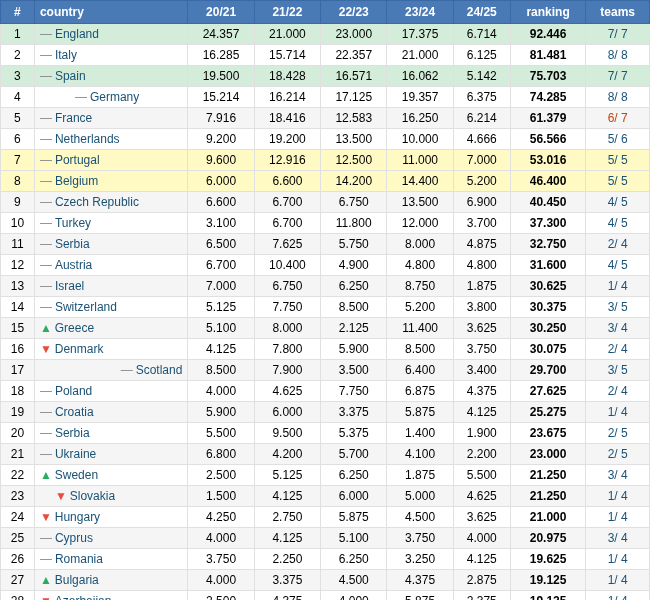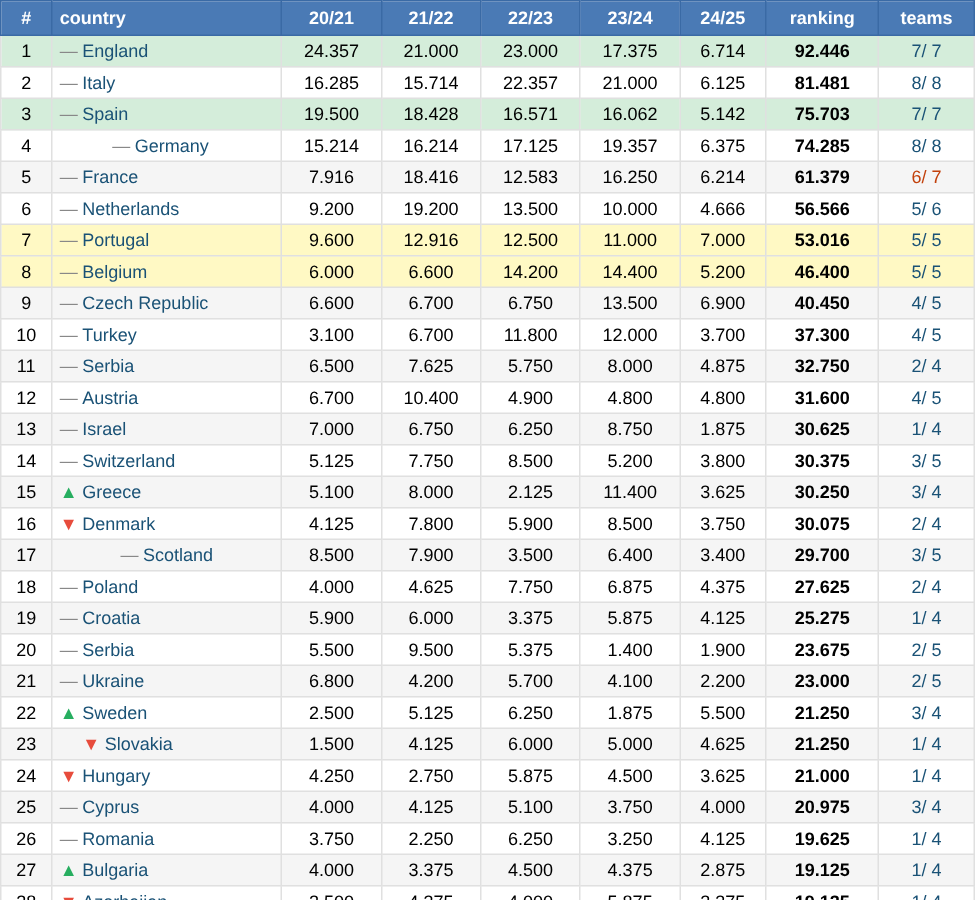--- a/index.html
+++ b/index.html
@@ -245,21 +245,21 @@
         <td>4.125</td>
         <td>7.800</td>
         <td>5.900</td>
         <td>8.500</td>
         <td>3.750</td>
         <td style="font-weight: bold;">30.075</td>
         <td style="color: rgb(26, 82, 118);">2/ 4</td>
       </tr>
       <tr style="background: rgb(245, 245, 245);">
         <td>17</td>
-        <td style="text-align: center; margin-top: 45px;"><span class="icon-neutral" style="margin-right:3px;">—</span><span style="color:#1a5276;">Scotland</span></td>
+        <td style="text-align: right; margin-top: 45px;"><span class="icon-neutral" style="margin-right:3px;">—</span><span style="color:#1a5276;">Scotland</span></td>
         <td>8.500</td>
         <td>7.900</td>
         <td>3.500</td>
         <td>6.400</td>
         <td>3.400</td>
         <td style="font-weight: bold;">29.700</td>
         <td style="color: rgb(26, 82, 118);">3/ 5</td>
       </tr>
       <tr style="background: rgb(255, 255, 255);">
         <td>18</td>

